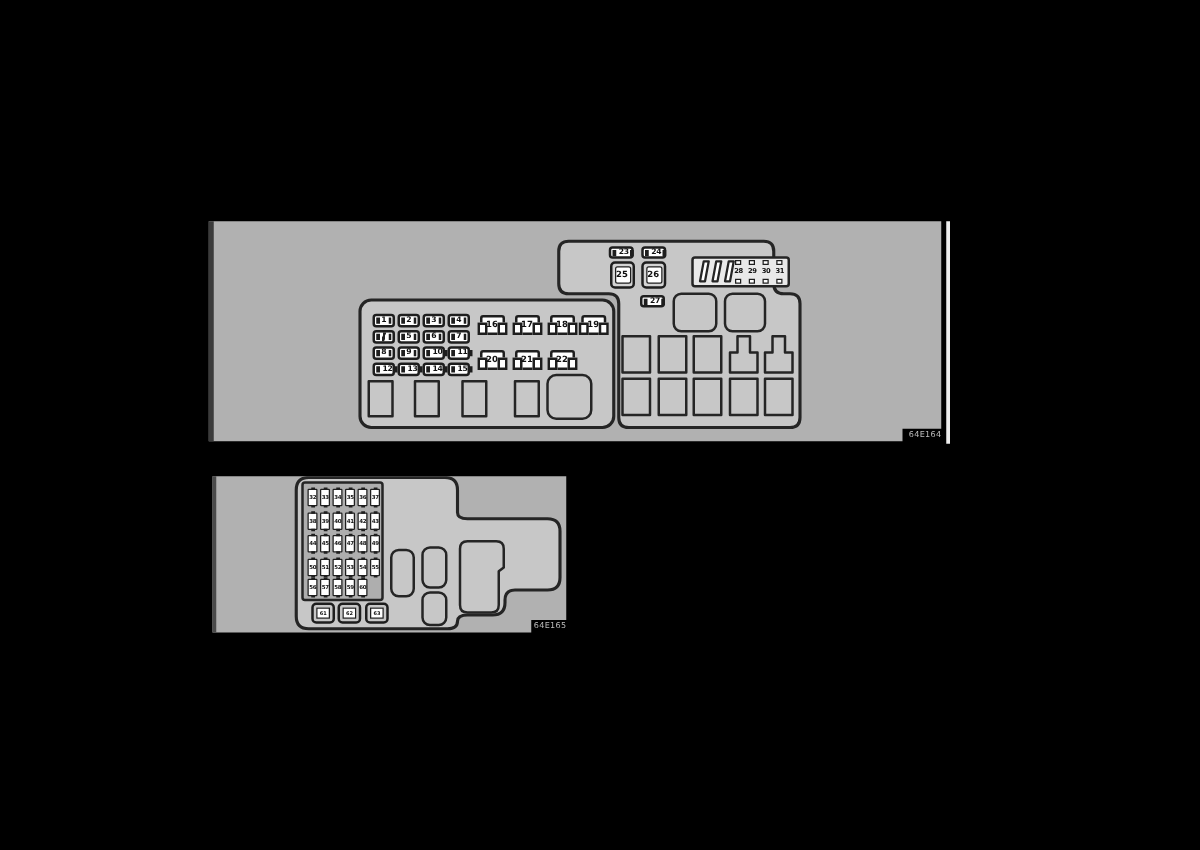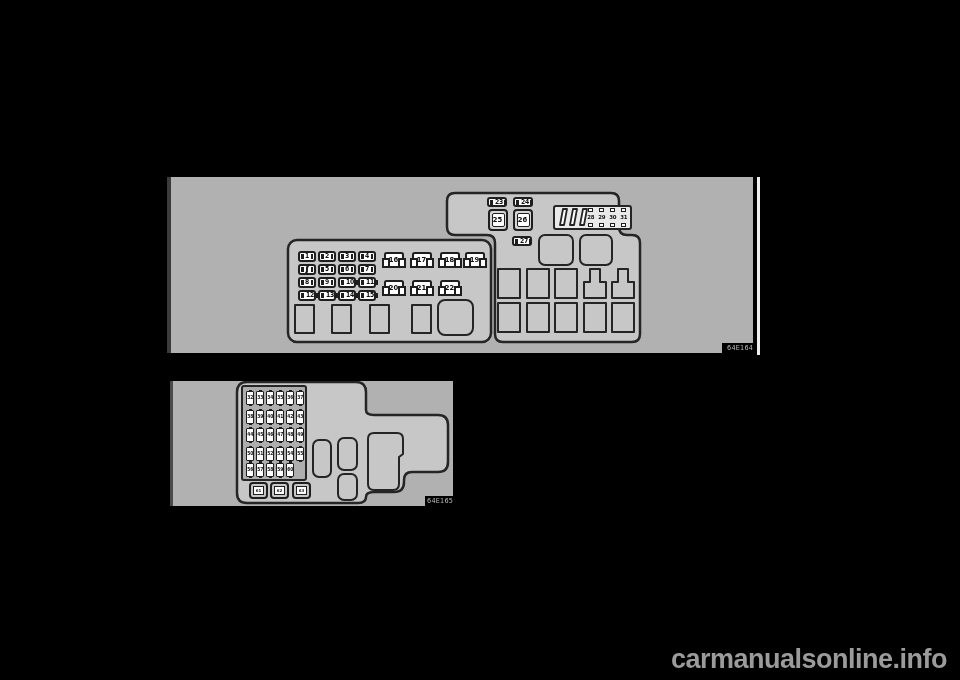--- a/index.html
+++ b/index.html
@@ -327,14 +327,13 @@
         <div class="in">
           <span>63</span>
         </div>
       </div>
 
     <div class="figlabel" style="left:252px;top:115px;width:31px;height:11px">
         <span>64E165</span>
       </div>
   </div>
 
-  <div class="watermark">carmanualsonline.info</div>
 </div>
 
 </body></html>

